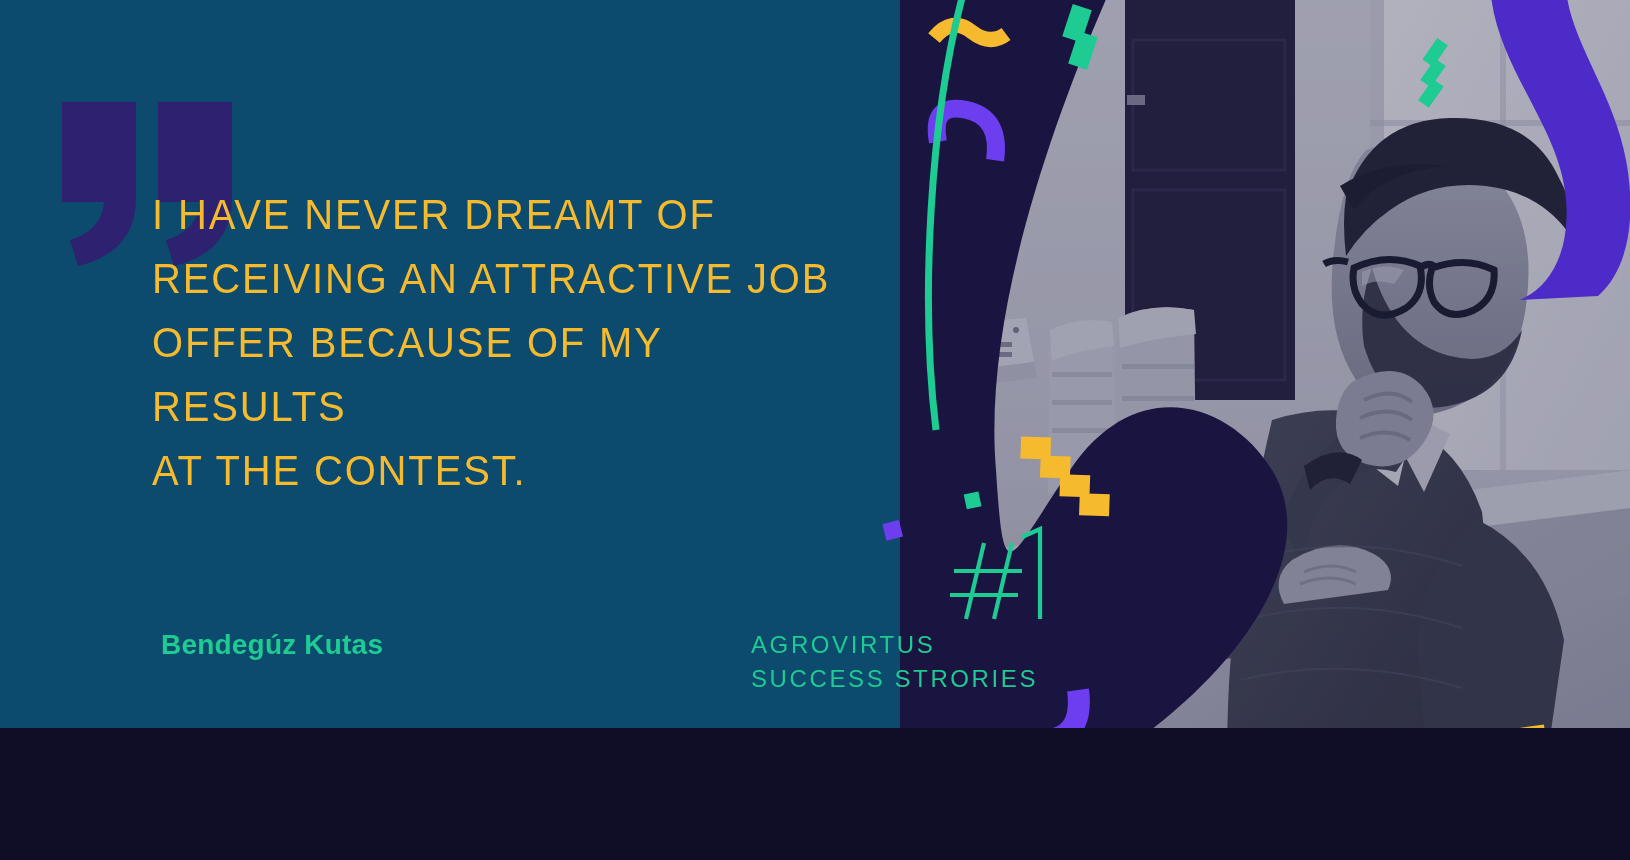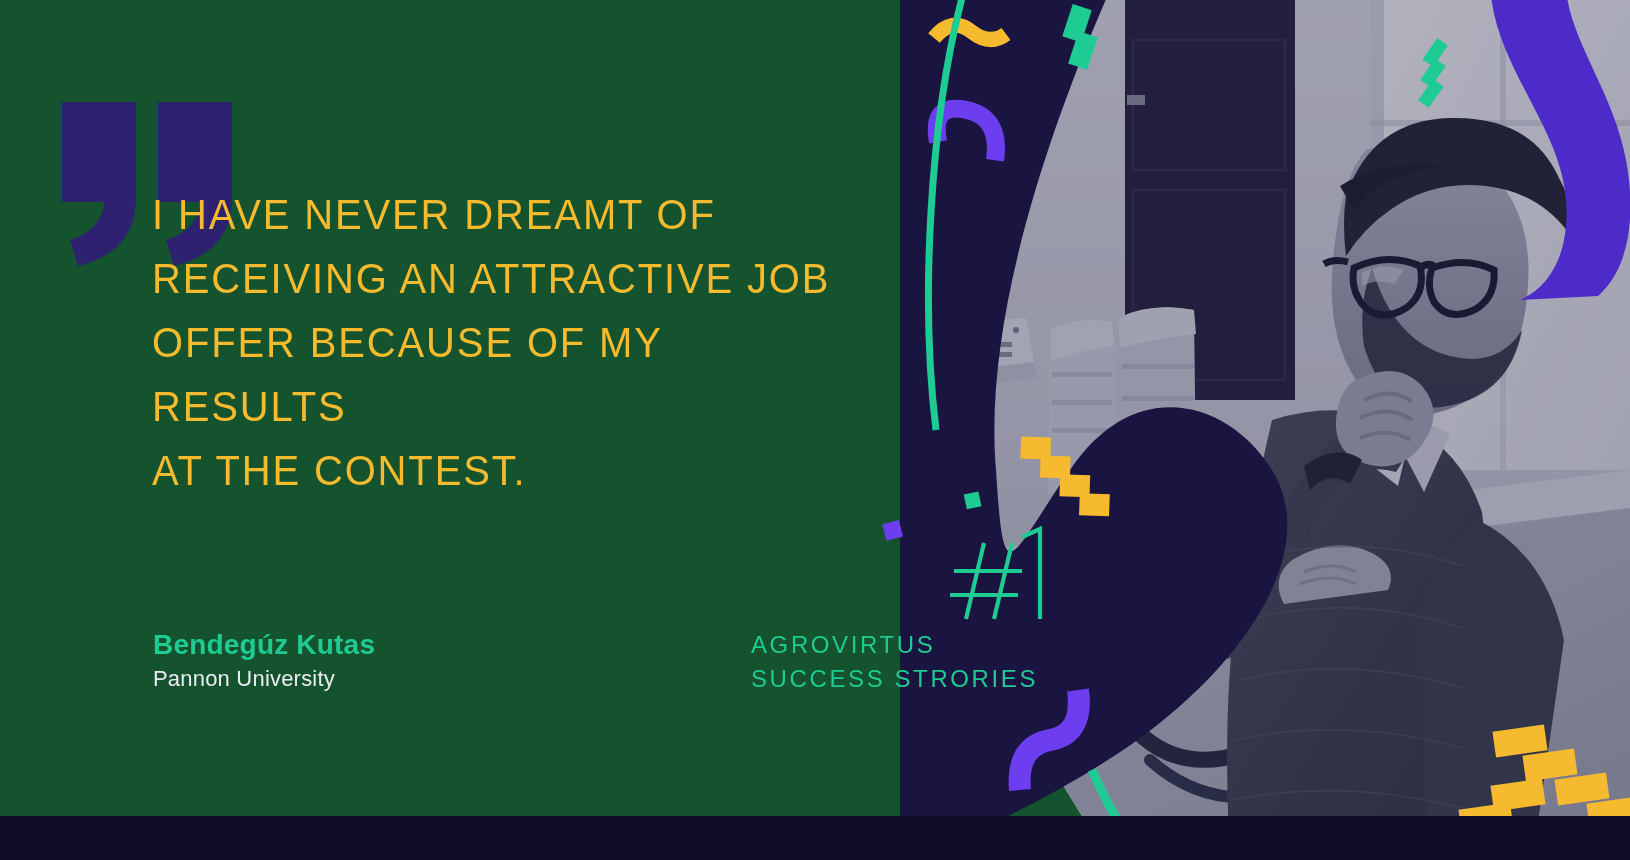--- a/index.html
+++ b/index.html
@@ -6,22 +6,22 @@
   * { margin:0; padding:0; box-sizing:border-box; }
 
   html, body {
     width:1630px; height:860px;
     overflow:hidden;
     background:#100d26;
   }
 
   #slide {
     position:relative;
-    width:1630px; height:816px;
-    background:#14532d;
+    width:1630px; height:728px;
+    background:#0c4a6e;
     font-family:"Liberation Sans", sans-serif;
     overflow:hidden;
   }
 
   
   #photo-wrap {
     position:absolute;
     left:900px; top:0;
     width:730px; height:860px;
     overflow:hidden;
@@ -56,20 +56,21 @@
   #attribution {
     position:absolute;
     left:153px; top:628px;
   }
   #author-name {
     color:#1ecb92;
     font-size:28px;
     font-weight:bold;
     letter-spacing:0.2px;
     line-height:34px;
+    margin-left:8px;
   }
   #author-org {
     color:#eceaf5;
     font-size:22px;
     font-weight:400;
     letter-spacing:0.2px;
     line-height:30px;
     margin-top:2px;
   }
 
@@ -281,21 +282,20 @@
     </svg>
   </div>
 
   <div id="quote-text">I HAVE NEVER DREAMT OF
 RECEIVING AN ATTRACTIVE JOB
 OFFER BECAUSE OF MY RESULTS
 AT THE CONTEST.</div>
 
   <div id="attribution">
     <div id="author-name">Bendegúz Kutas</div>
-    <div id="author-org">Pannon University</div>
   </div>
 
   <div id="series-number">
     <svg viewBox="0 0 120 110" width="120" height="110">
       <g stroke="#1ecb92" stroke-width="4.2" fill="none" stroke-linecap="butt">
 
         <line x1="26" y1="104" x2="44" y2="28"></line>
         <line x1="54" y1="104" x2="72" y2="28"></line>
         <line x1="14" y1="56" x2="82" y2="56"></line>
         <line x1="10" y1="80" x2="78" y2="80"></line>

